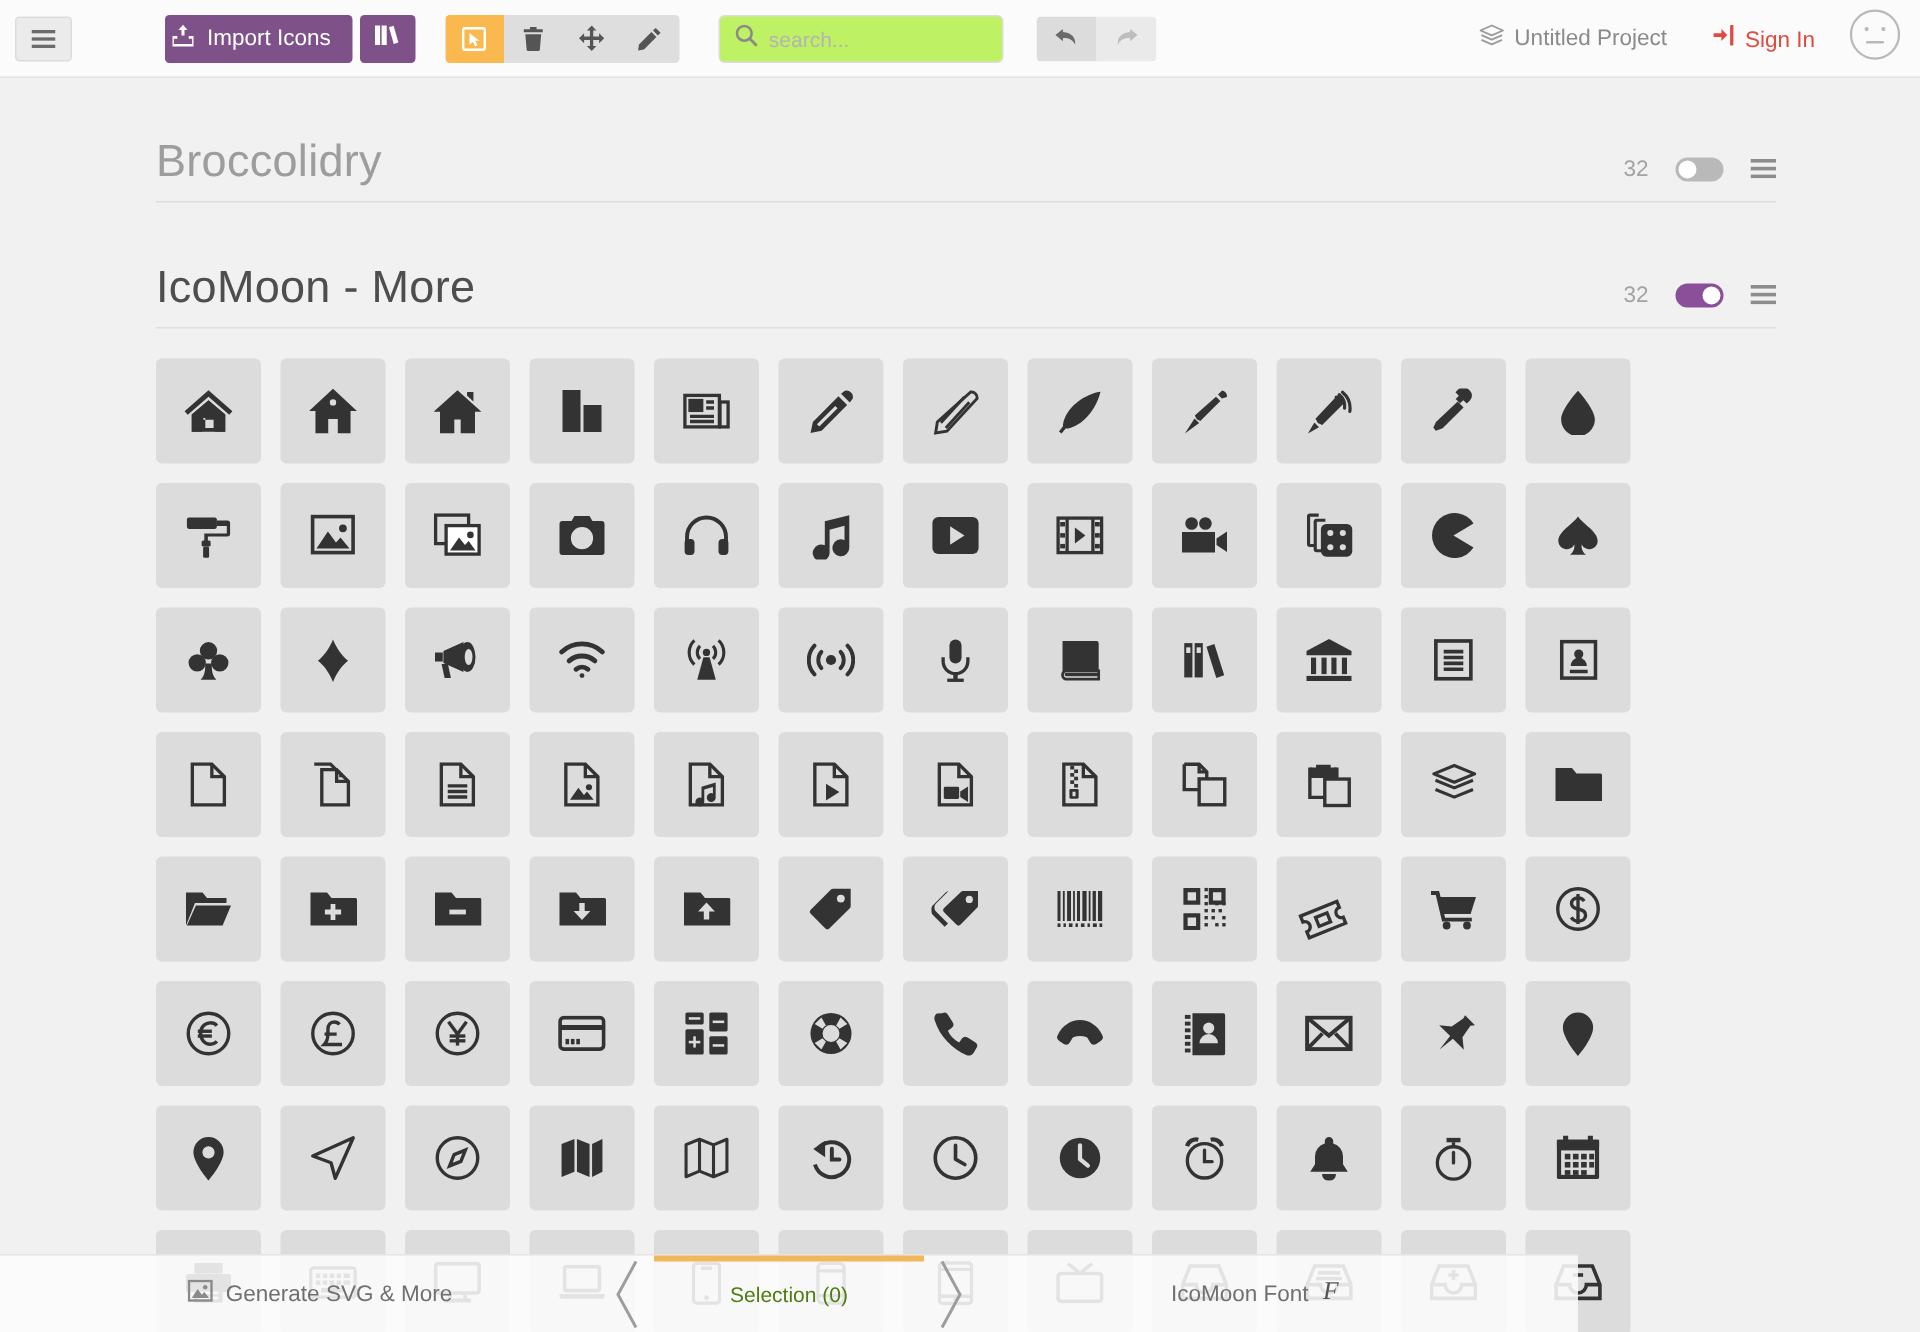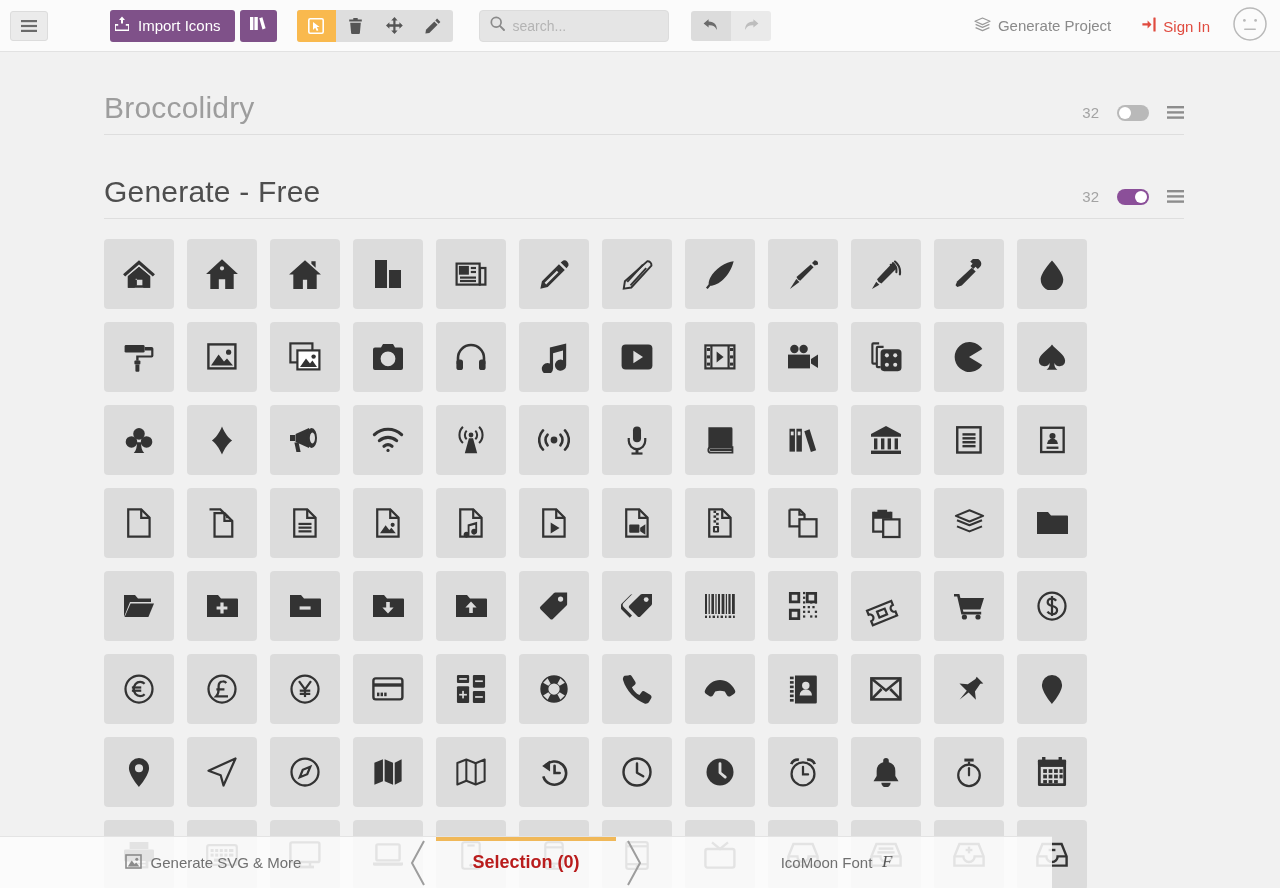--- a/index.html
+++ b/index.html
@@ -46,21 +46,21 @@
     display: flex; align-items: stretch; overflow: hidden;
   }
   .toolgroup .tool {
     width: 39px; display: flex; align-items: center; justify-content: center;
     cursor: pointer;
   }
   .toolgroup .tool.sel-active { background: #f9b94e; }
 
   .searchbox {
     width: 190px; height: 32px; margin-left: 26px;
-    background: #e5e5e5; border: 1px solid #dcdcdc; border-radius: 4px;
+    background: #bef264; border: 1px solid #dcdcdc; border-radius: 4px;
     display: flex; align-items: center; padding: 0 10px; gap: 8px;
   }
   .searchbox input {
     border: none; outline: none; background: transparent;
     font-family: "Liberation Sans", sans-serif; font-size: 14px;
     color: #777; width: 140px;
   }
   .searchbox input::placeholder { color: #b4b4b4; }
 
   .undogroup {
@@ -143,21 +143,21 @@
     display: flex; align-items: center;
   }
   .f-left, .f-right {
     flex: 1; display: flex; align-items: center; justify-content: center;
     gap: 9px; color: #707070; font-size: 15px; cursor: pointer; height: 100%;
   }
   .f-center {
     position: relative;
     width: 200px; height: 100%;
     display: flex; align-items: center; justify-content: center;
-    color: #b91c1c; font-size: 18px; font-weight: bold;
+    color: #4d7c0f; font-size: 14px; font-weight: normal;
     cursor: pointer;
   }
   .f-center .bar {
     position: absolute; top: 0; left: 10px; right: 10px; height: 4px;
     background: #f0b859;
   }
   .chev { position: absolute; top: 0; height: 100%; width: 26px;
           display: flex; align-items: center; justify-content: center; }
   .chev.l { left: -22px; } .chev.r { right: -22px; }
 </style>
@@ -249,21 +249,21 @@
 
   <div class="topright">
     <div class="project">
       <span>
         <svg width="17" height="15" viewBox="0 0 17 15" fill="none" stroke="#9a9a9a" stroke-width="1.2" stroke-linejoin="round">
           <path d="M8.5 1 L16 4.3 L8.5 7.6 L1 4.3 Z"></path>
           <path d="M1.6 7.4 L8.5 10.4 L15.4 7.4"></path>
           <path d="M1.6 10.6 L8.5 13.6 L15.4 10.6"></path>
         </svg>
       </span>
-      <span>Generate Project</span>
+      <span>Untitled Project</span>
     </div>
     <div class="signin">
       <span>
         <svg width="16" height="15" viewBox="0 0 16 15" fill="#e04b3f">
           <path d="M6.6 3.4 L10.5 7.4 L6.6 11.4 V8.6 H1.4 V6.2 H6.6 Z"></path>
           <rect x="12.4" y="0.6" width="2.2" height="13.8" rx="0.5"></rect>
         </svg>
       </span>
       <span>Sign In</span>
     </div>
@@ -295,21 +295,21 @@
           <rect x="0" y="0" width="17" height="2.4"></rect>
               <rect x="0" y="5.2" width="17" height="2.4"></rect>
               <rect x="0" y="10.4" width="17" height="2.4"></rect>
         </g>
           </svg>
       </span>
     </div>
   </div>
 
   <div class="set-header" style="top:122px;">
-    <div class="set-title dark">Generate - Free</div>
+    <div class="set-title dark">IcoMoon - More</div>
     <div class="set-meta">
       <span class="set-count">32</span>
       <span class="toggle on">
           <span class="knob"></span>
         </span>
       <span class="set-menu">
         <svg width="17" height="13" viewBox="0 0 17 13">
             <g fill="#8d8d8d">
           <rect x="0" y="0" width="17" height="2.4"></rect>
               <rect x="0" y="5.2" width="17" height="2.4"></rect>

